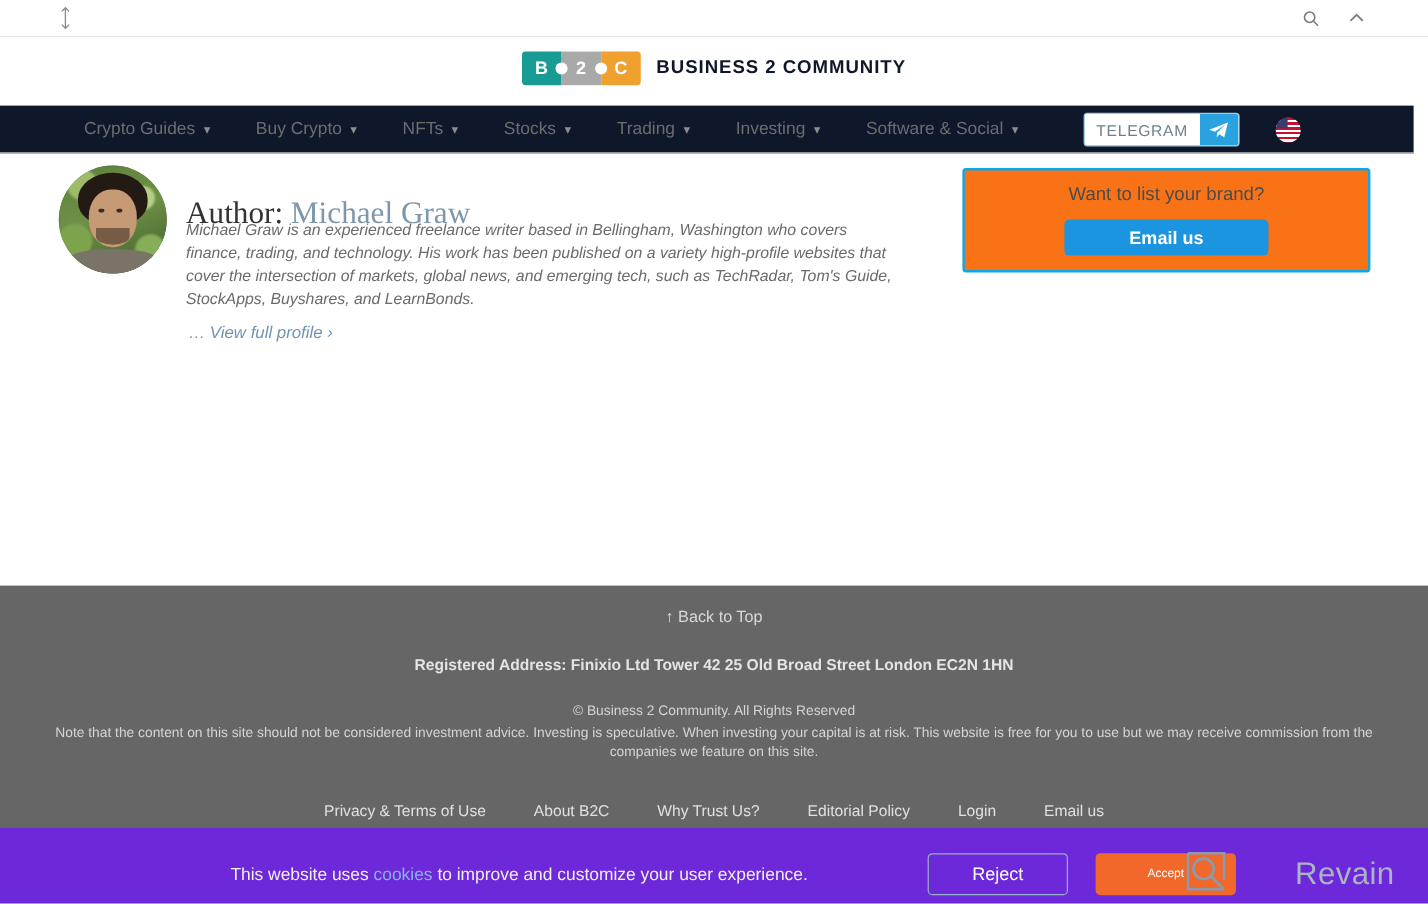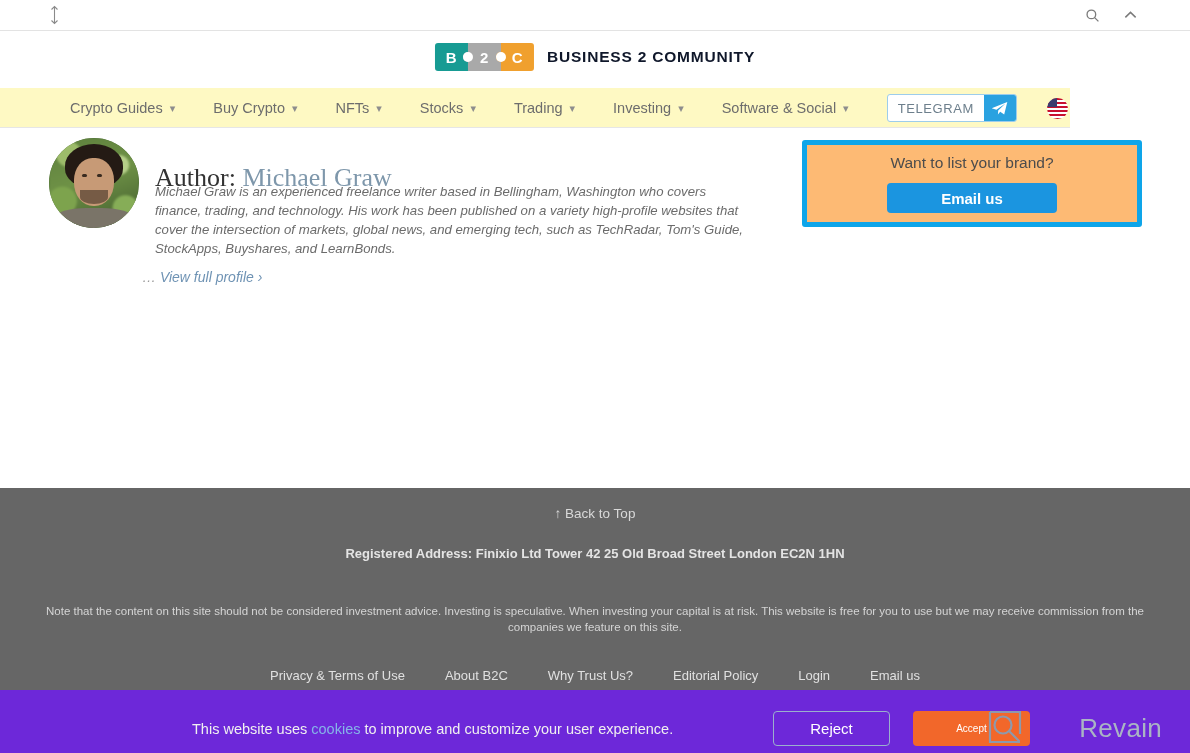--- a/index.html
+++ b/index.html
@@ -43,32 +43,32 @@
     border-radius:50%; background:#fff; z-index:2;
   }
   .puzzle-piece.p2::before, .puzzle-piece.p3::before {
     content:""; position:absolute; left:-5px; top:9px; width:10px; height:10px;
     border-radius:50%; background:inherit; z-index:1;
   }
   .brand-name { font-size:15.5px; font-weight:bold; color:#0f172a; letter-spacing:.8px; }
 
   
   .nav-bar {
-    position:absolute; top:88px; left:0; width:1070px; height:40px;
-    border-bottom:1px solid #e6e6e6; background:#fef9c3;
+    position:absolute; top:88px; left:0; width:1178px; height:40px;
+    border-bottom:1px solid #e6e6e6; background:#0f172a;
   }
   .nav-inner { position:absolute; left:70px; top:0; height:40px; display:flex; align-items:center; gap:0; }
   .nav-item {
     display:flex; align-items:center; gap:7px; color:#6d6d6d; font-size:14.5px;
     margin-right:38px; white-space:nowrap; cursor:pointer;
   }
   .caret { font-size:11px; color:#8d8d8d; }
   .telegram-btn {
     display:flex; align-items:stretch; height:28px; border:1px solid #9dcdeb;
-    border-radius:3px; overflow:hidden; background:#fff; margin-right:30px; cursor:pointer;
+    border-radius:3px; overflow:hidden; background:#fff; margin-right:30px; cursor:pointer;margin-left:16px;
   }
   .telegram-label { display:flex; align-items:center; padding:0 10px; font-size:13px; color:#6d7f8c; letter-spacing:.6px; }
   .telegram-icon { width:32px; background:#2aa2e0; display:flex; align-items:center; justify-content:center; }
   .flag-icon { width:21px; height:21px; border-radius:50%; overflow:hidden; position:relative; cursor:pointer; }
 
   
   .author-section { position:absolute; top:138px; left:0; width:1190px; }
   .avatar {
     position:absolute; left:49px; top:0; width:90px; height:90px; border-radius:50%;
     overflow:hidden; background:#4a6b36;
@@ -93,28 +93,28 @@
   .avatar .eye-l { left:33px; } .avatar .eye-r { left:48px; }
   .avatar .beard { position:absolute; left:31px; top:52px; width:28px; height:14px;
     background:#4b392b; border-radius:0 0 50% 50%; opacity:.65; }
 
   .author-title { position:absolute; left:155px; top:5px; font-family:"Liberation Serif", serif;
     font-size:26px; color:#333;margin-top:20px; }
   .author-title .name { color:#7e97ab; }
   .author-bio { position:absolute; left:155px; top:44px; width:600px;
     font-family:"Liberation Sans", sans-serif; font-style:italic; font-size:13.2px;
     line-height:19px; color:#6b6b6b; }
-  .profile-link { position:absolute; left:142px; top:131px; font-size:14px;
+  .profile-link { position:absolute; left:157px; top:131px; font-size:14px;
     font-style:italic; color:#9a9a9a;text-align:right; }
   .profile-link a { color:#6f93b4; text-decoration:none; font-style:italic; cursor:pointer; }
 
   
   .brand-card {
     position:absolute; left:802px; top:140px; width:340px; height:87px;
-    background:#fdba74; border:5px solid #0ea5e9; border-radius:3px;
+    background:#f97316; border:2px solid #0ea5e9; border-radius:3px;
     display:flex; flex-direction:column; align-items:center; justify-content:center; gap:11px;
   }
   .brand-card-title { font-size:15.5px; color:#4c4c4c; }
   .email-us-btn {
     width:170px; height:30px; background:#1b95e0; color:#fff; border:none; border-radius:4px;
     font-size:15px; font-weight:bold; cursor:pointer; font-family:"Liberation Sans", sans-serif;
   }
 
   
   .footer { position:absolute; left:0; top:488px; width:1190px; height:234px; background:#666666; }
@@ -257,20 +257,21 @@
   </div>
 
   <div class="brand-card">
     <div class="brand-card-title">Want to list your brand?</div>
     <button class="email-us-btn">Email us</button>
   </div>
 
   <div class="footer">
     <div class="back-to-top">↑ Back to Top</div>
     <div class="reg-address">Registered Address: Finixio Ltd Tower 42 25 Old Broad Street London EC2N 1HN</div>
+    <div class="copyright">© Business 2 Community.  All Rights Reserved</div>
     <div class="disclaimer">Note that the content on this site should not be considered investment advice. Investing is speculative. When investing your capital is at risk. This website is free for you to use but we may receive commission from the companies we feature on this site.</div>
     <div class="footer-links">
       <a>Privacy &amp; Terms of Use</a>
       <a>About B2C</a>
       <a>Why Trust Us?</a>
       <a>Editorial Policy</a>
       <a>Login</a>
       <a>Email us</a>
     </div>
   </div>

